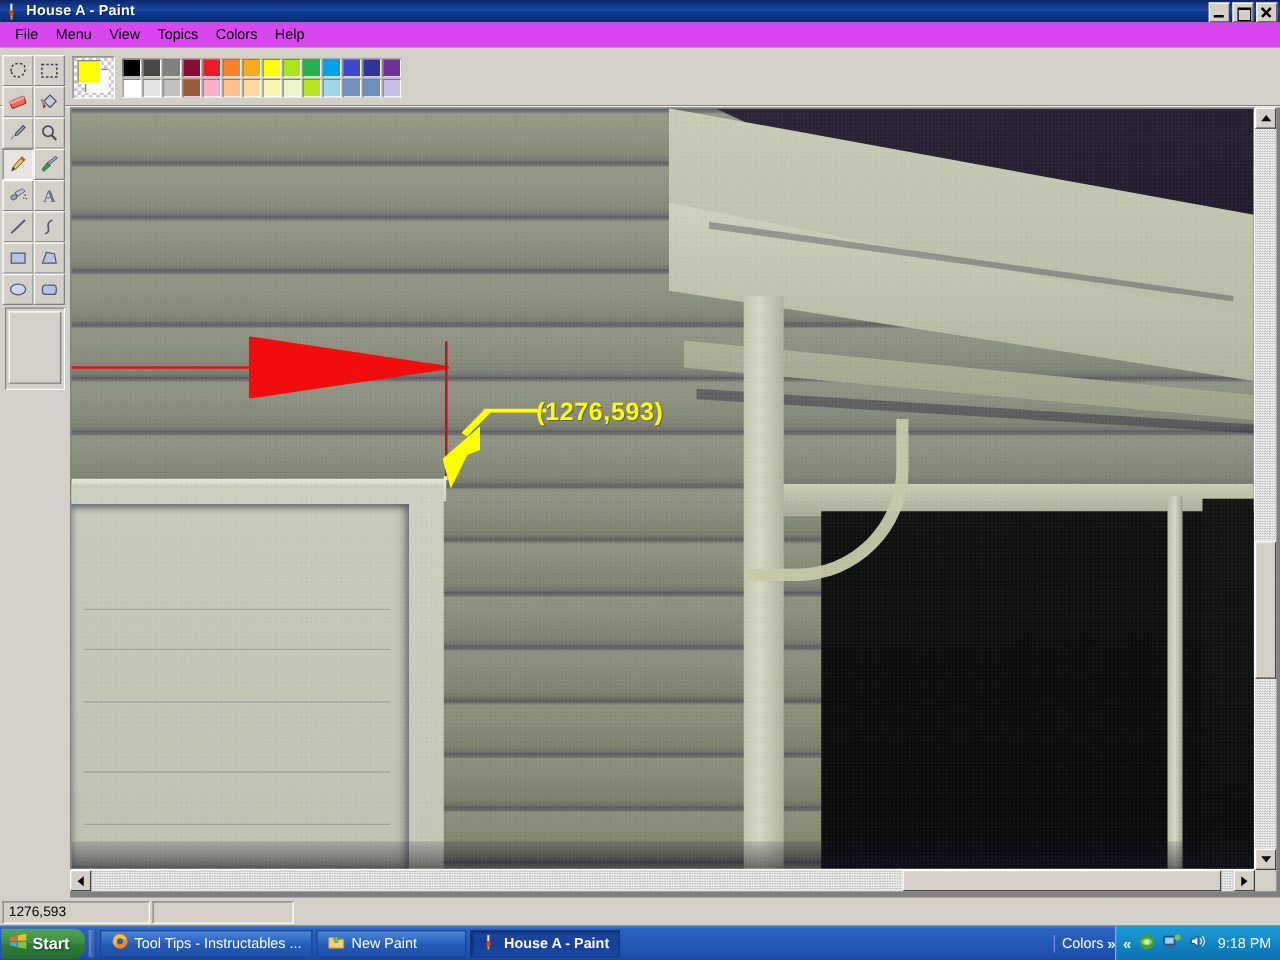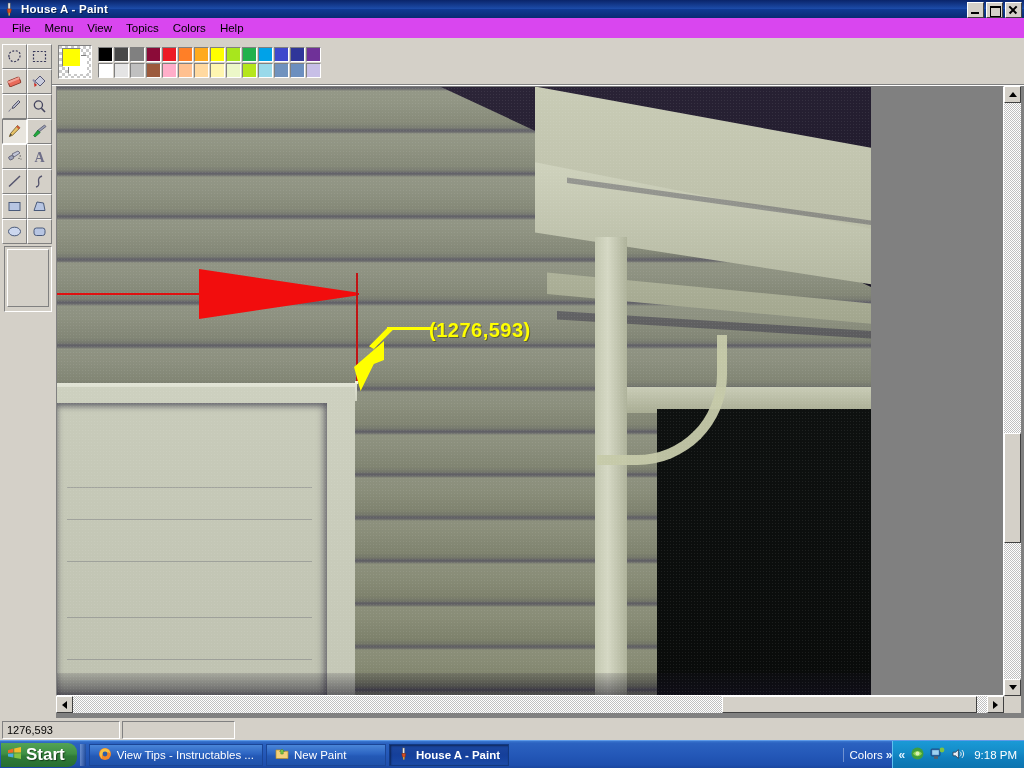--- a/index.html
+++ b/index.html
@@ -63,21 +63,21 @@
   .sw{width:15px;height:15px;box-sizing:border-box;border:1px solid;
     border-color:#808080 #ffffff #ffffff #808080;cursor:default;}
 
   .sep-line{position:absolute;left:0;top:84px;width:1024px;height:2px;
     border-top:1px solid #808080;border-bottom:1px solid #ffffff;box-sizing:border-box;}
 
   
   .canvas-area{position:absolute;left:56px;top:86px;width:968px;height:632px;background:#808080;}
   .canvas-wrap{position:absolute;left:0px;top:0px;width:948px;height:610px;overflow:hidden;
     border:1px solid;border-color:#808080 #ffffff #ffffff #808080;box-sizing:border-box;}
-  .photo{position:absolute;left:0;top:0;width:814px;height:608px;overflow:hidden;background:#8c8f7e;}
+  .photo{position:absolute;left:0;top:0;width:946px;height:608px;overflow:hidden;background:#8c8f7e;}
 
   
   .siding{position:absolute;left:0;top:0;width:946px;height:608px;
     background:
       repeating-linear-gradient(to bottom,
         rgba(60,55,85,0.55) 0px, rgba(60,55,85,0.40) 2px,
         rgba(255,255,255,0.06) 4px, rgba(255,255,255,0.03) 16px,
         rgba(0,0,0,0.05) 36px, rgba(40,38,60,0.20) 41px, rgba(60,55,85,0.50) 43px),
       linear-gradient(to bottom,#8e9280 0%,#898d7c 40%,#83876f 100%);
   }
@@ -167,21 +167,21 @@
   .sb-p2{flex:none;width:118px;margin-left:2px;}
   .sb-p3{flex:none;width:113px;margin-left:2px;}
 
   
   .taskbar{position:absolute;left:0;top:740px;width:1024px;height:28px;
     background:linear-gradient(to bottom,#3b78d0 0%,#2b62c0 8%,#2458b8 50%,#1e4fae 88%,#1a47a0 100%);
     display:flex;align-items:center;border-top:1px solid #5e9ae8;box-sizing:border-box;}
   .start-btn{display:flex;align-items:center;height:24px;margin-left:1px;padding:0 12px 0 6px;
     border-radius:0 9px 9px 0;
     background:linear-gradient(to bottom,#53a355 0%,#3e8f44 45%,#2f7a38 55%,#276e31 100%);
-    color:#fff;font-weight:bold;font-size:17px;text-shadow:1px 1px 1px rgba(0,0,0,.5);
+    color:#fff;font-weight:bold;font-size:13px;text-shadow:1px 1px 1px rgba(0,0,0,.5);
     cursor:default;gap:4px;}
   .tb-sep{width:6px;height:22px;margin:0 3px;
     background:linear-gradient(to right,rgba(255,255,255,.30),rgba(0,0,0,.16));}
   .task-btn{display:flex;align-items:center;gap:5px;height:22px;min-width:120px;
     padding:0 8px;margin-right:3px;color:#fff;font-size:11.5px;cursor:default;
     background:linear-gradient(to bottom,#4a86d8,#2c64c2 45%,#2459b6 55%,#1f51aa);
     border:1px solid #1a4596;box-sizing:border-box;overflow:hidden;white-space:nowrap;}
   .task-btn.active{background:linear-gradient(to bottom,#1c47a0,#16409a 45%,#15409c 55%,#1b4aa6);
     border-color:#12387f;font-weight:bold;box-shadow:inset 1px 1px 2px rgba(0,0,0,.45);}
   .deskband{display:flex;align-items:center;gap:3px;color:#fff;font-size:11.5px;
@@ -472,21 +472,21 @@
     <div class="tb-sep"></div>
 
     <div class="task-btn">
       <span>
         <svg width="14" height="14" viewBox="0 0 14 14">
           <circle cx="7" cy="7" r="6" fill="#f0872a"></circle>
           <path d="M7 1.6 C10 1.6 12.2 3.8 12.2 6.6 C10 4 8 6 6 6.6 C4 7.2 3 9 4.2 11.4 C2.4 10.2 1.6 8.2 1.8 6.4 C2.2 3.4 4.4 1.6 7 1.6 Z" fill="#f7c244"></path>
           <circle cx="7" cy="7" r="2.4" fill="#2b5ea8"></circle>
         </svg>
       </span>
-      <span>View Tips - Instructables ...</span>
+      <span>Tool Tips - Instructables ...</span>
     </div>
 
     <div class="task-btn">
       <span>
         <svg width="14" height="13" viewBox="0 0 14 13">
           <path d="M1 3 L5.5 3 L6.6 4.3 L13 4.3 L13 11.5 L1 11.5 Z" fill="#f3d07a" stroke="#b98f2a" stroke-width=".7"></path>
           <path d="M7 2 L9.4 4.4 L8.2 4.4 L8.2 7 L5.8 7 L5.8 4.4 L4.6 4.4 Z" fill="#79c84a" stroke="#3f7a24" stroke-width=".5"></path>
         </svg>
       </span>
       <span>New Paint</span>

